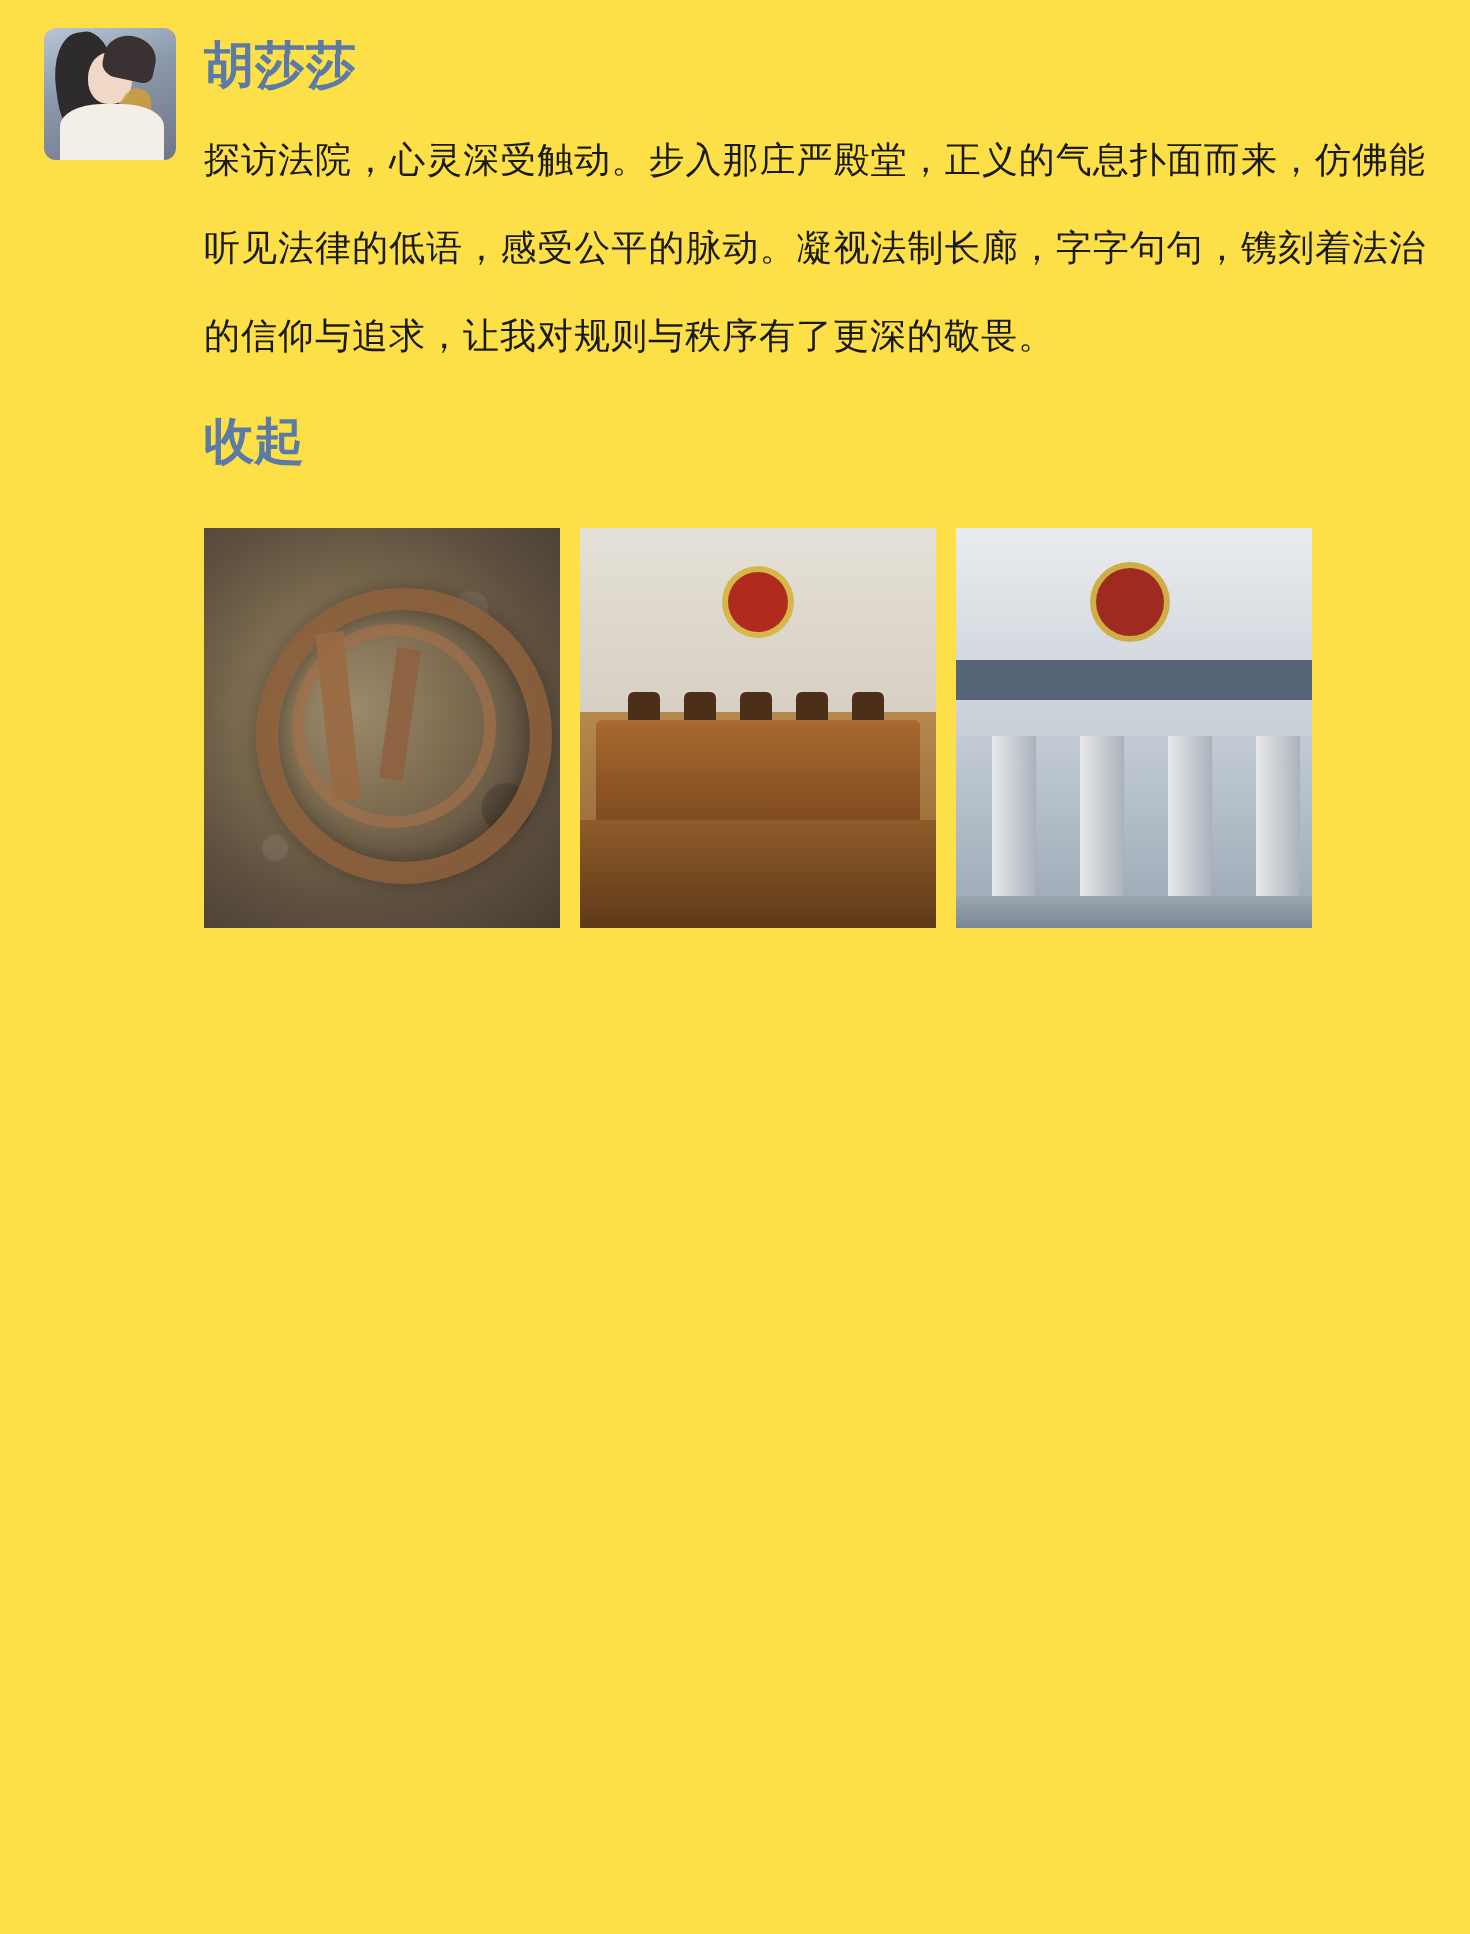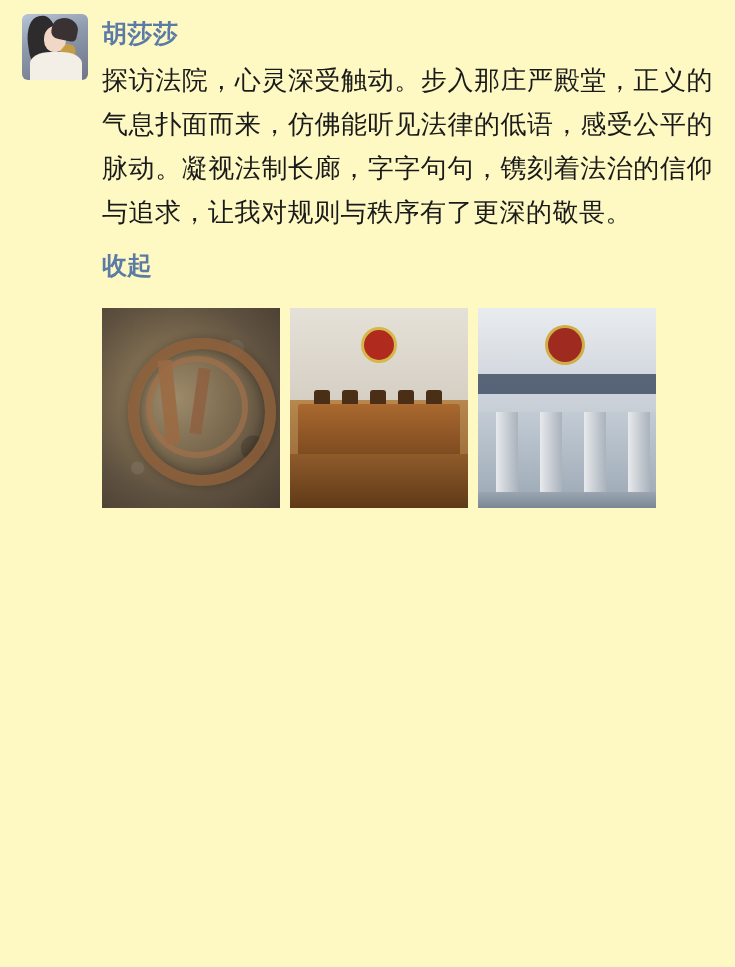--- a/index.html
+++ b/index.html
@@ -13,21 +13,21 @@
     overflow: hidden;
     font-family: "Liberation Sans", sans-serif;
     color: #181818;
   }
   .post {
     position: relative;
     width: 735px;
     height: 967px;
     box-sizing: border-box;
     padding: 14px 22px 0 22px;
-    background: #fef9c3;
+    background: #fde047;
   }
   .post-row {
     display: flex;
     align-items: flex-start;
   }
   .avatar {
     width: 66px;
     height: 66px;
     flex: 0 0 66px;
     border-radius: 6px;
@@ -92,21 +92,21 @@
   .username {
     color: #5b7ba6;
     font-size: 25px;
     font-weight: bold;
     line-height: 1.2;
     margin: 4px 0 10px 0;
     letter-spacing: .5px;
   }
   .body-text p {
     margin: 0 0 24px 0;
-    font-size: 26px;
+    font-size: 18px;
     line-height: 44px;
     letter-spacing: 0.5px;
     color: #1a1a1a;
     text-align: justify;
   }
   .body-text p:last-child {
     margin-bottom: 10px;
   }
   .collapse-link {
     color: #5b7ba6;

